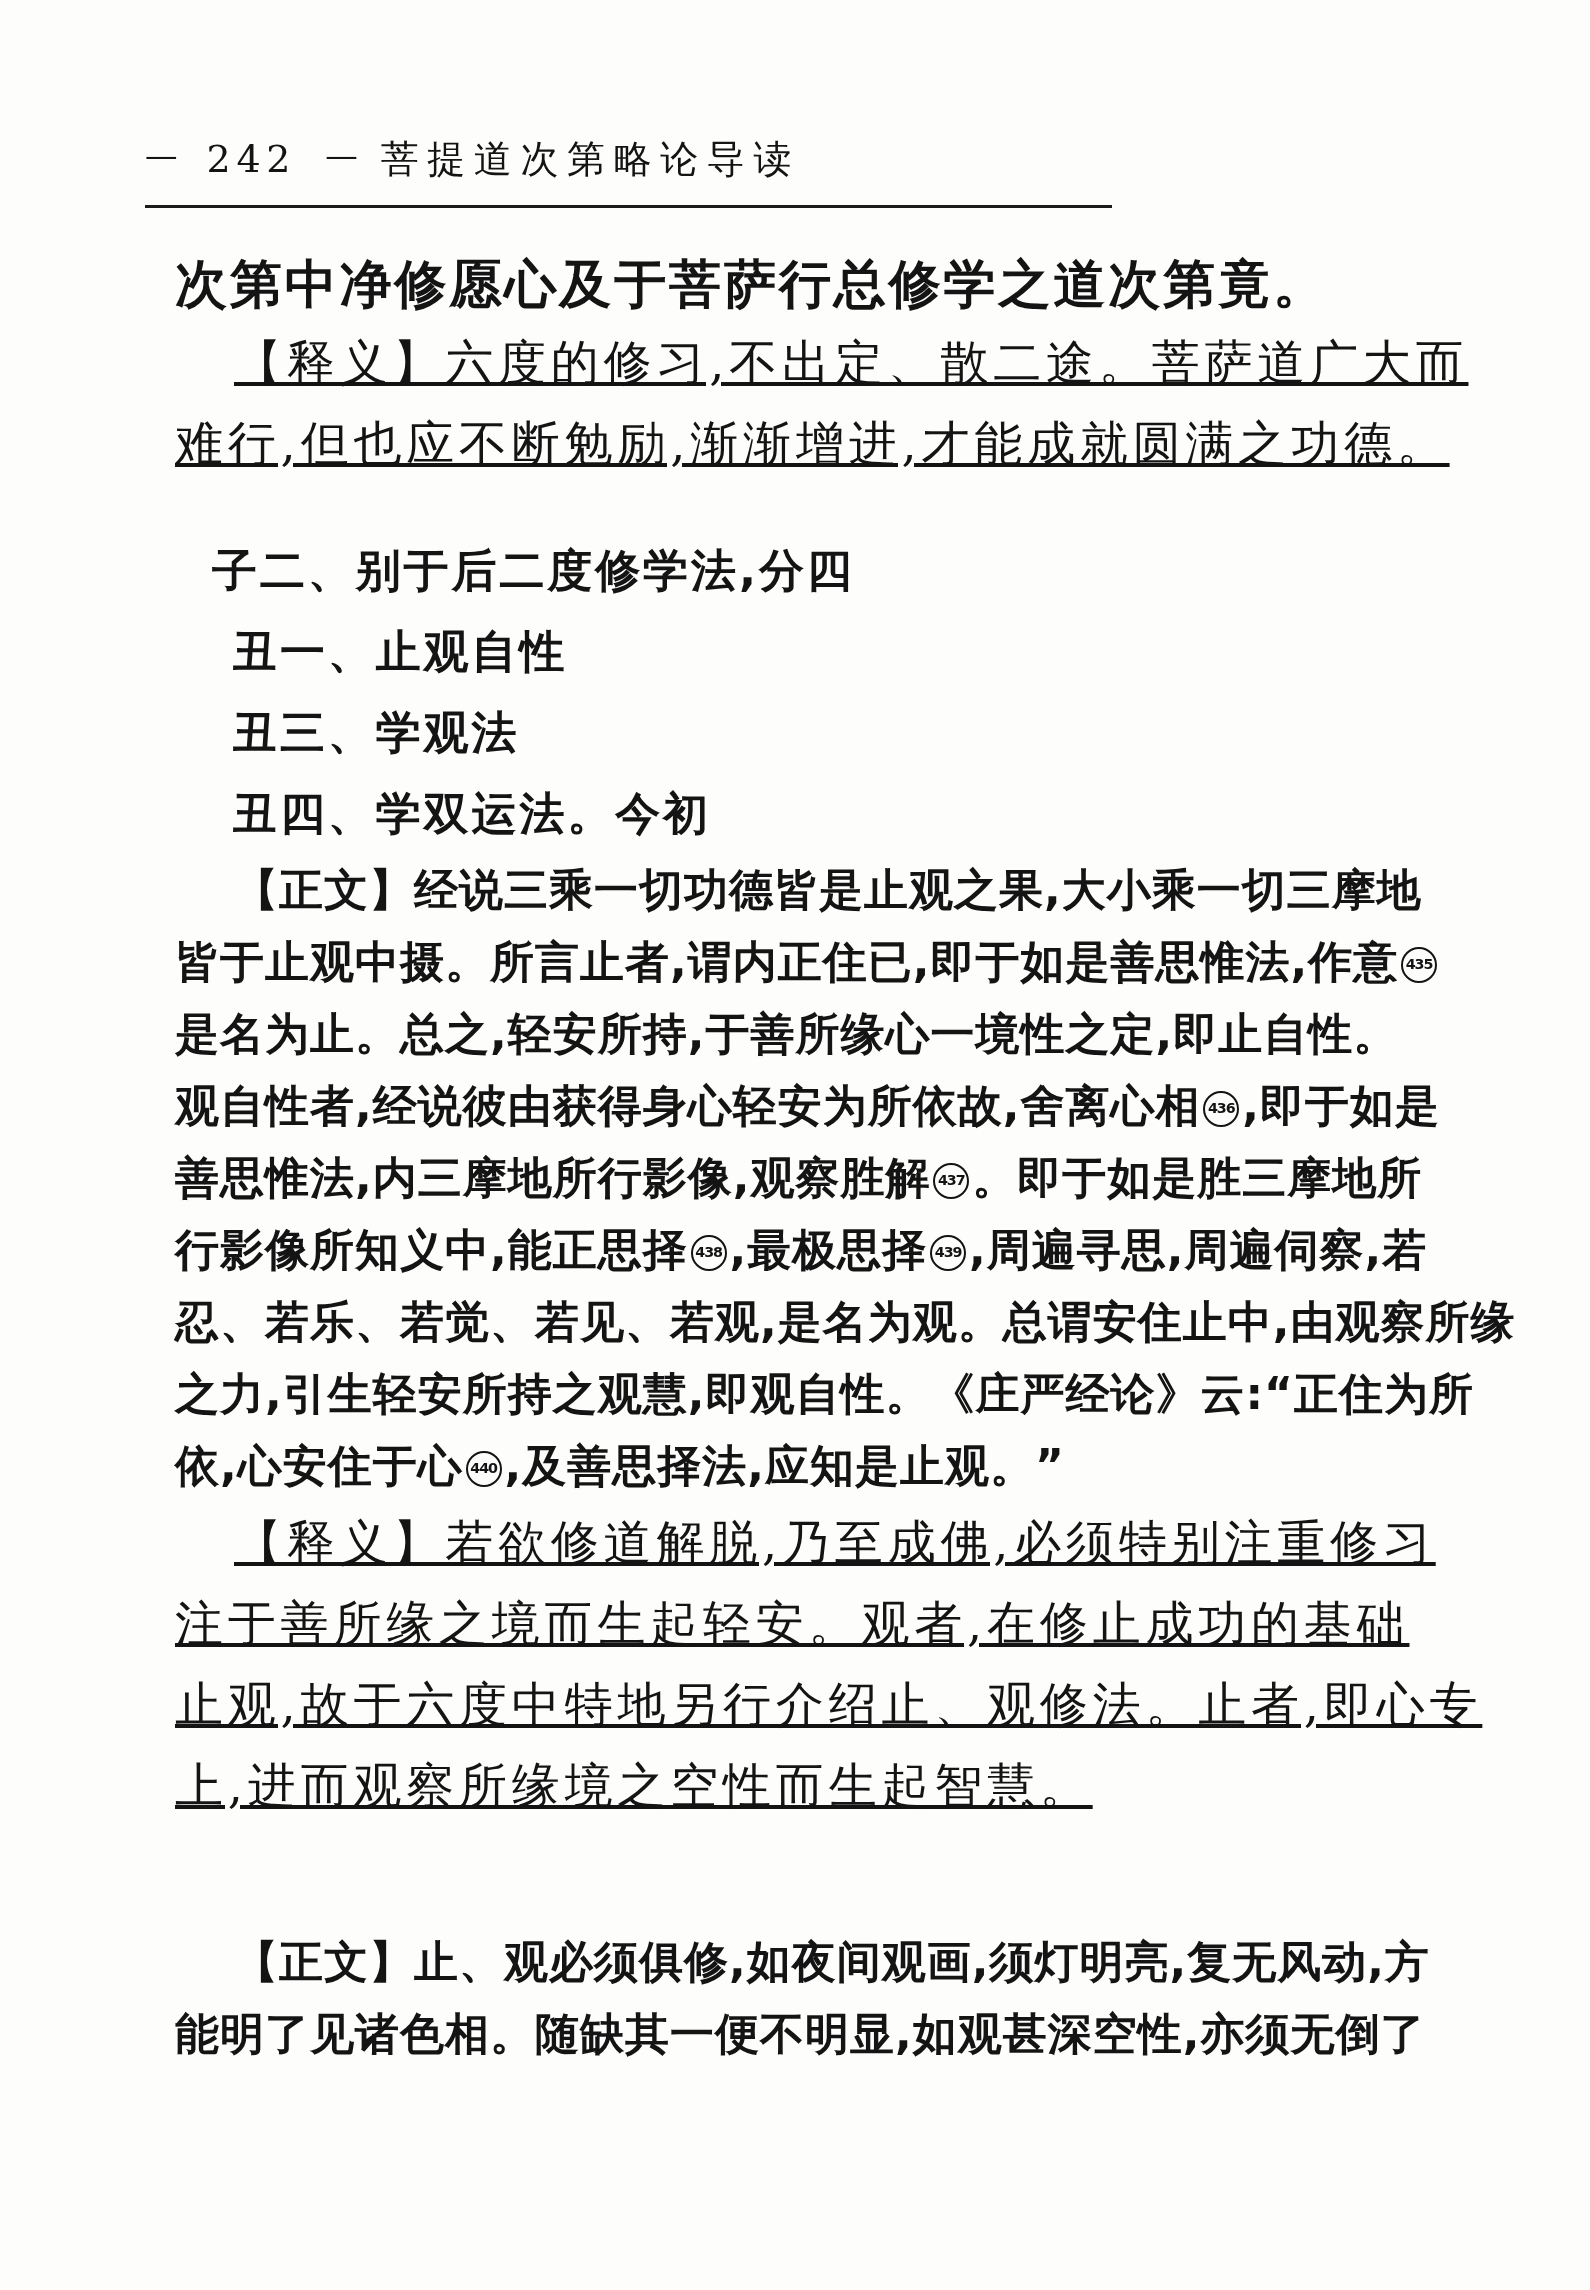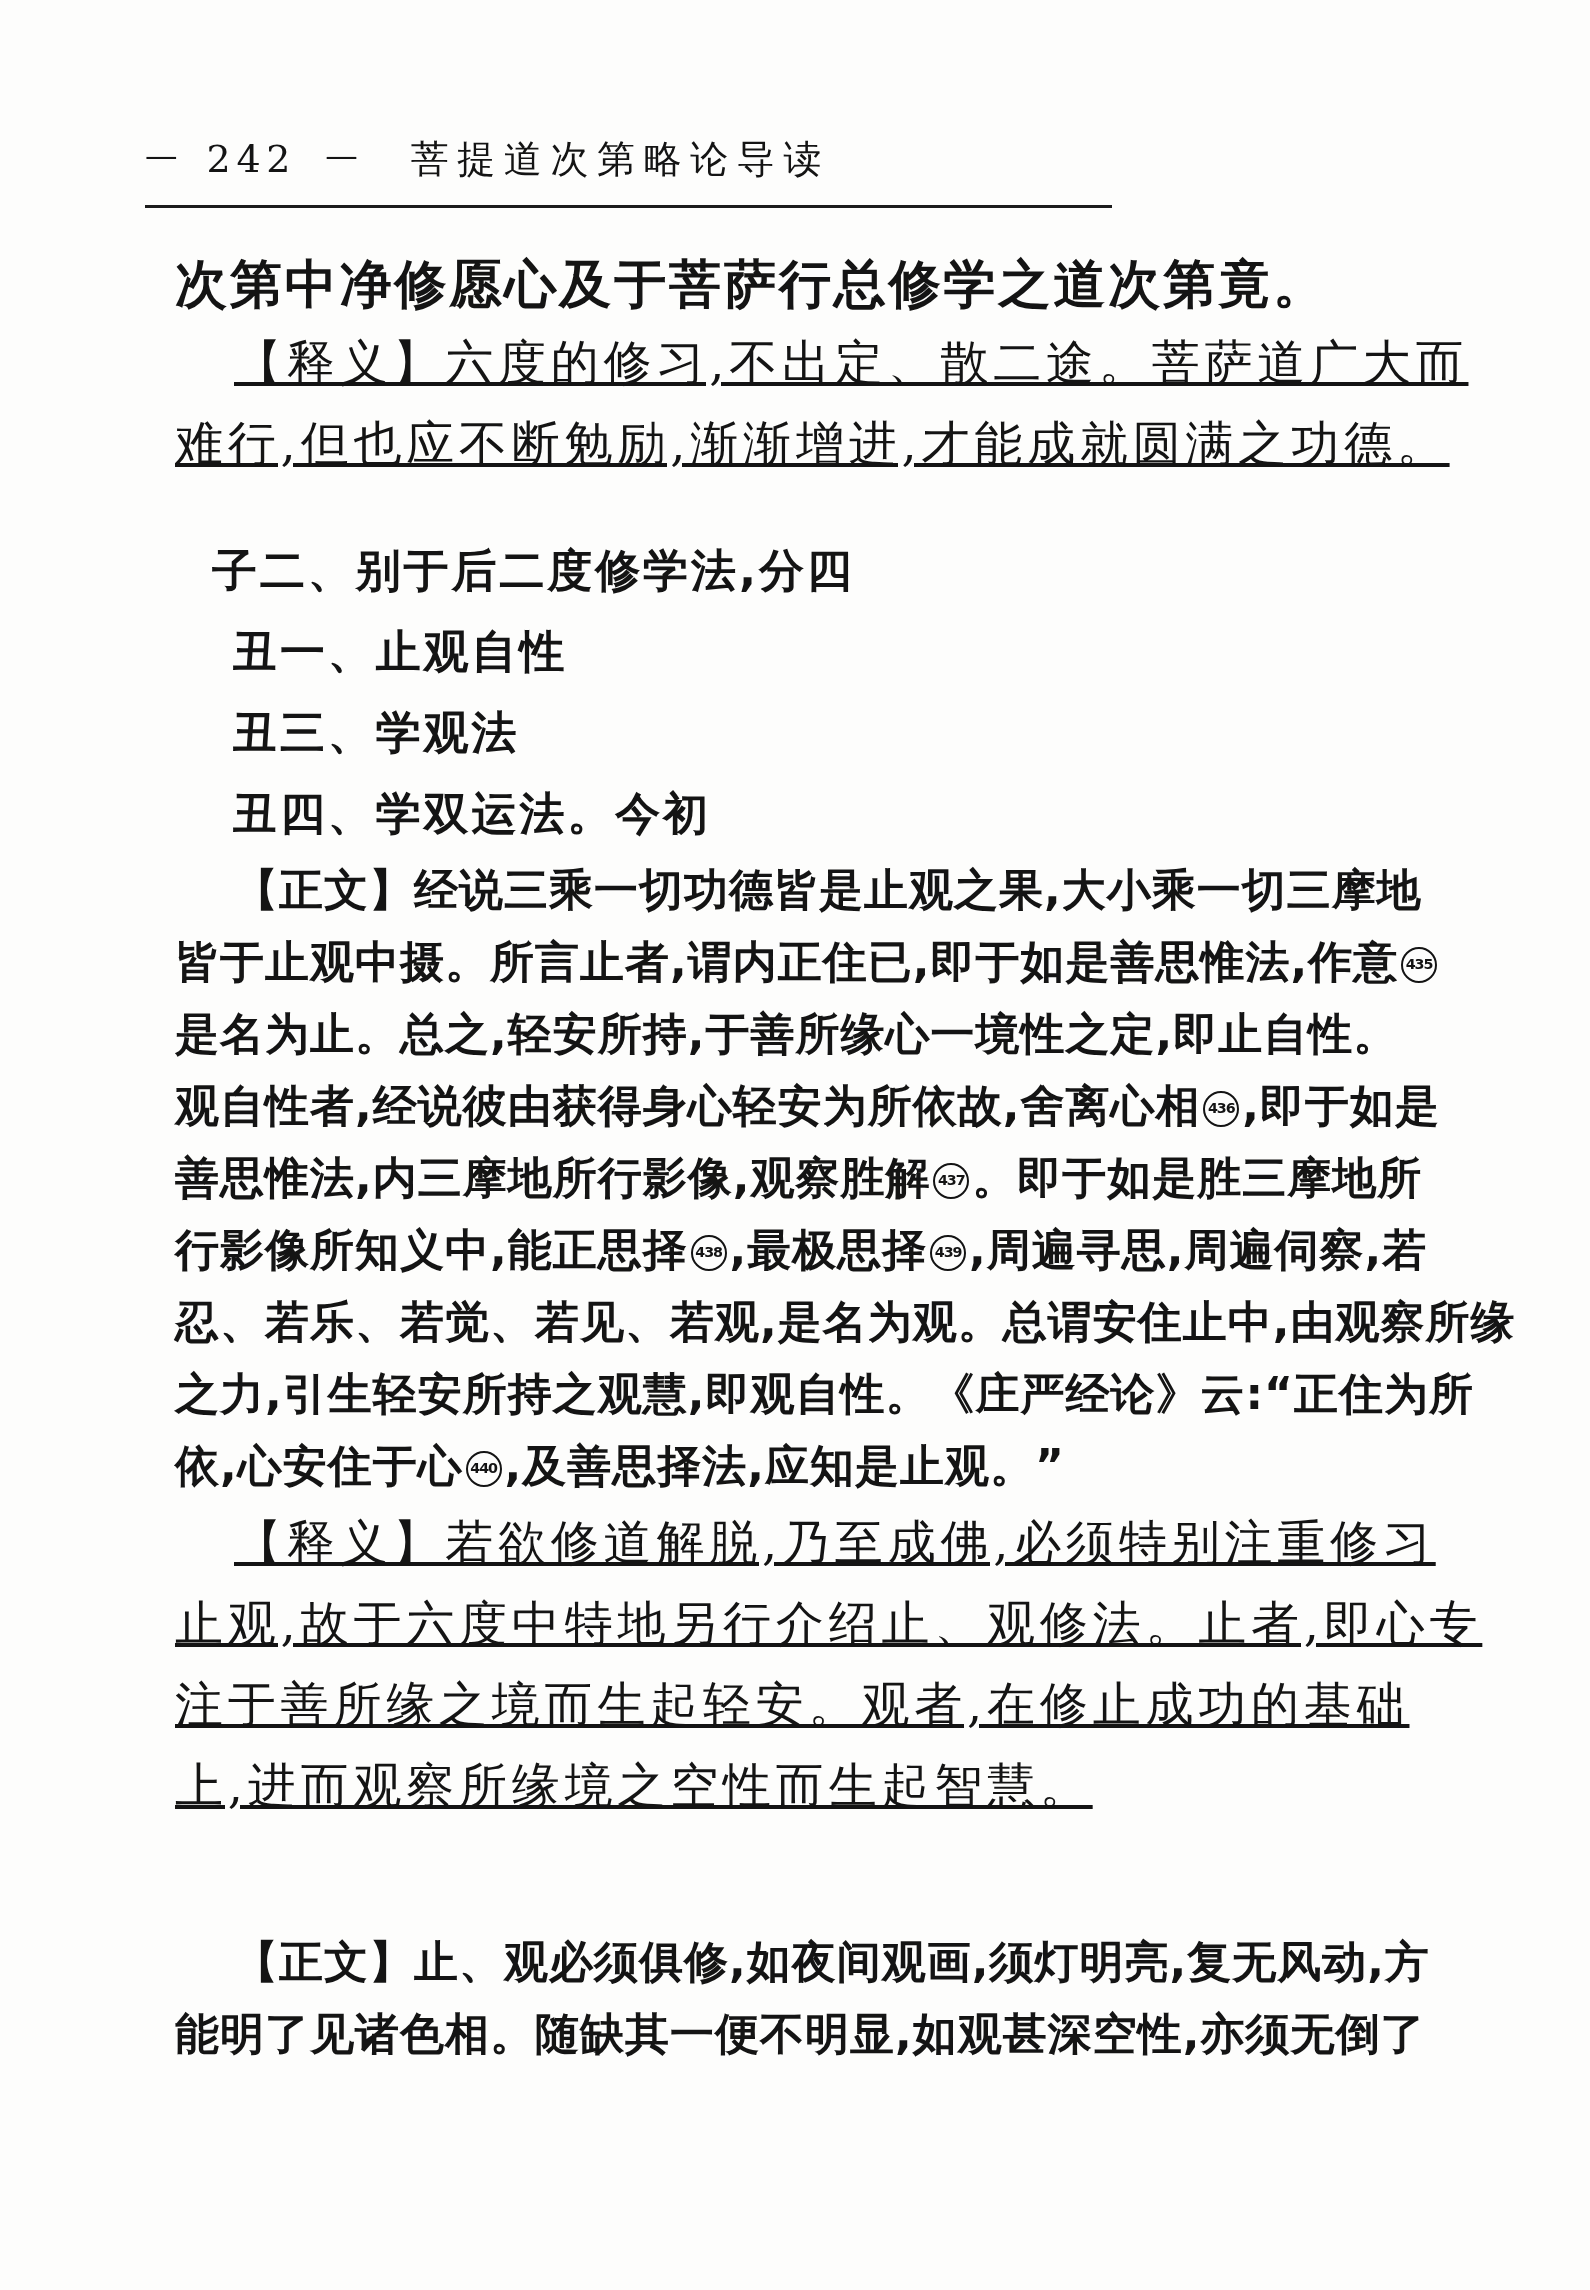--- a/index.html
+++ b/index.html
@@ -17,21 +17,21 @@
     width:967px;
     border-bottom:3.8px solid #1c1c1c;
     padding-bottom:19px;
     display:flex;align-items:baseline;
     font-family:"DejaVu Serif","Liberation Serif",serif;
     font-size:38px;line-height:50px;
     white-space:nowrap;
   }
   .header .dash{font-size:32.5px;transform:translateY(-5.7px);}
   .header .pageno{margin:0 29px;letter-spacing:5.7px;}
-  .header .title{margin-left:53px;letter-spacing:8.6px;}
+  .header .title{margin-left:23px;letter-spacing:8.6px;}
 
   
   .text-body{margin:38px 0 0 175px;width:1286px;}
   .block{margin:0;}
   .line{white-space:nowrap;}
 
   .opening .line{
     font-family:"DejaVu Sans","Liberation Sans",sans-serif;
     font-weight:700;font-size:52px;line-height:76px;letter-spacing:2.9px;
   }
@@ -102,22 +102,22 @@
         <div class="line">是名为止。总之,轻安所持,于善所缘心一境性之定,即止自性。</div>
         <div class="line">观自性者,经说彼由获得身心轻安为所依故,舍离心相<span class="footnote">436</span>,即于如是</div>
         <div class="line">善思惟法,内三摩地所行影像,观察胜解<span class="footnote">437</span>。即于如是胜三摩地所</div>
         <div class="line">行影像所知义中,能正思择<span class="footnote">438</span>,最极思择<span class="footnote">439</span>,周遍寻思,周遍伺察,若</div>
         <div class="line">忍、若乐、若觉、若见、若观,是名为观。总谓安住止中,由观察所缘</div>
         <div class="line">之力,引生轻安所持之观慧,即观自性。《庄严经论》云:“正住为所</div>
         <div class="line">依,心安住于心<span class="footnote">440</span>,及善思择法,应知是止观。”</div>
       </div>
       <div class="block shiyi">
         <div class="line indent">【释义】若欲修道解脱,乃至成佛,必须特别注重修习</div>
+        <div class="line">注于善所缘之境而生起轻安。观者,在修止成功的基础</div>
         <div class="line">止观,故于六度中特地另行介绍止、观修法。止者,即心专</div>
-        <div class="line">注于善所缘之境而生起轻安。观者,在修止成功的基础</div>
         <div class="line">上,进而观察所缘境之空性而生起智慧。</div>
       </div>
       <div class="block zhengwen">
         <div class="line indent">【正文】止、观必须俱修,如夜间观画,须灯明亮,复无风动,方</div>
         <div class="line">能明了见诸色相。随缺其一便不明显,如观甚深空性,亦须无倒了</div>
       </div>
     </div>
 
 </div>
 

